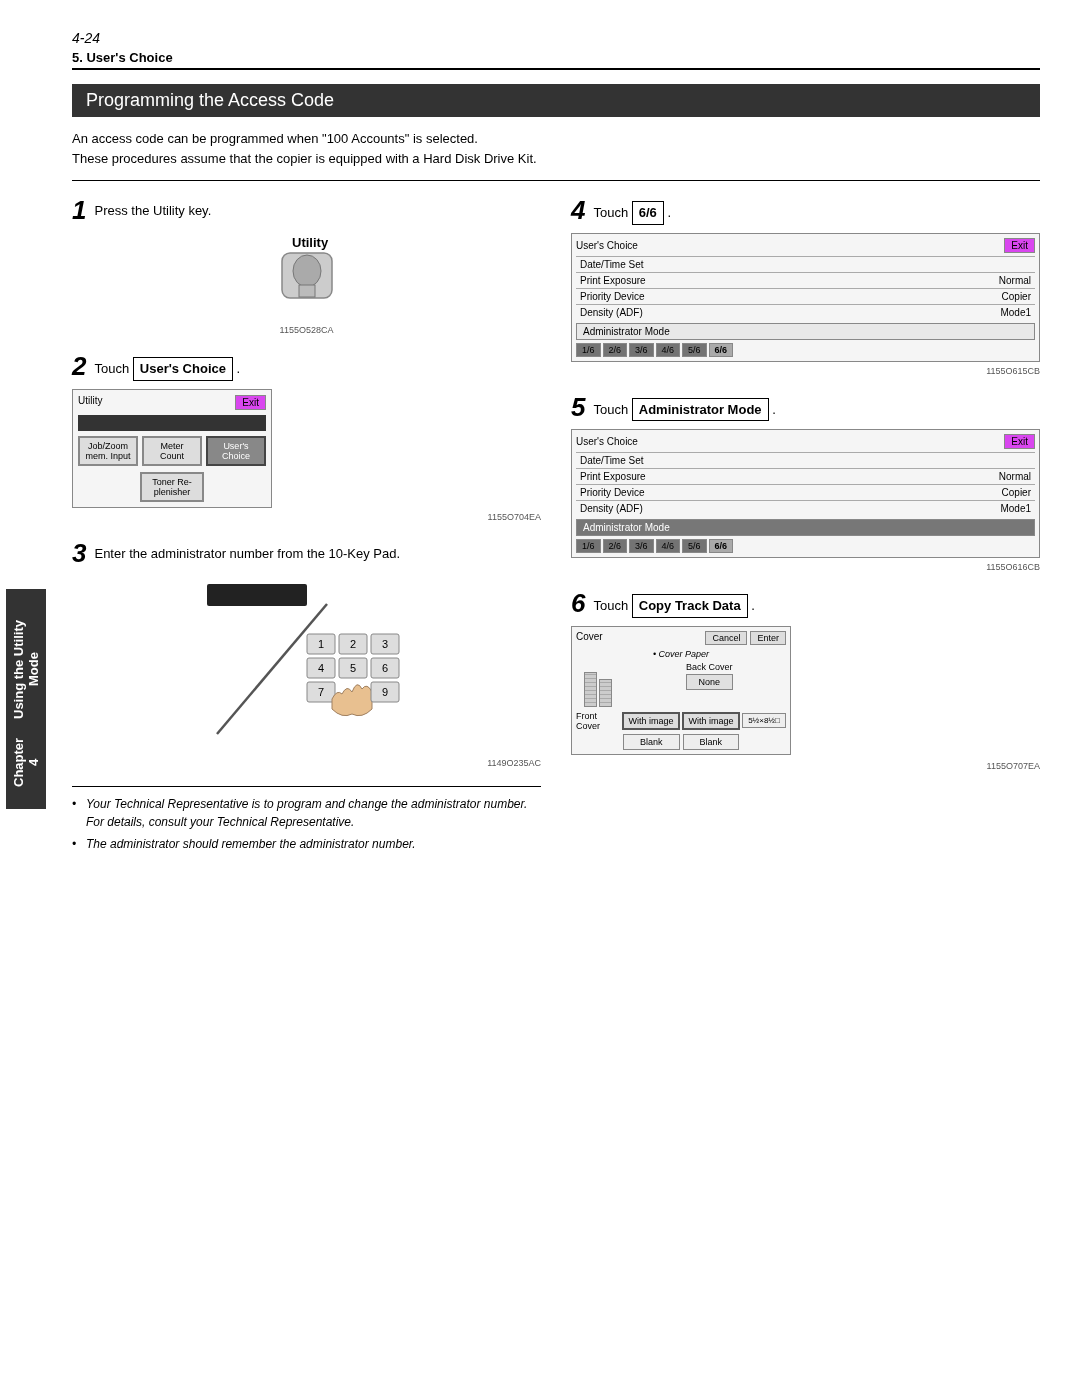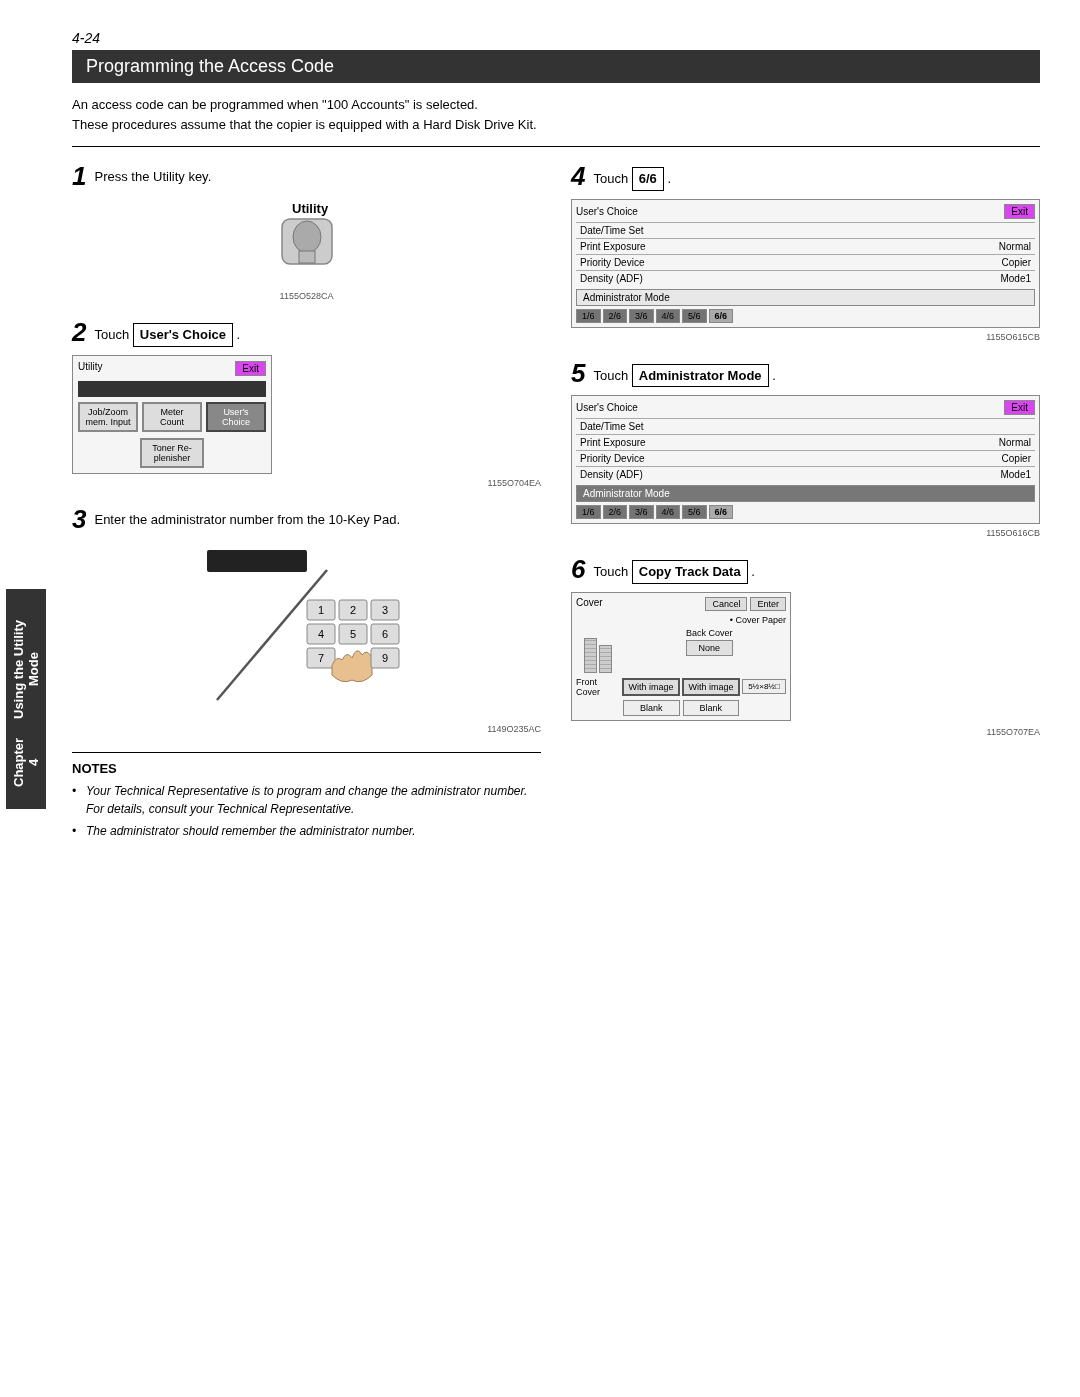--- a/index.html
+++ b/index.html
@@ -288,23 +288,24 @@
     }
 
     .cover-btn {
       border: 1px solid #888;
       padding: 1px 6px;
       font-size: 9px;
       background: #ddd;
     }
 
     .cover-paper-label {
-      text-align: right;
+      text-align: center;
       font-size: 9px;
       margin-bottom: 3px;
+      font-style: italic;
     }
 
     
     .utility-key-img {
       text-align: center;
       margin: 8px 0 4px;
     }
   </style>
 </head>
 <body>
@@ -314,20 +315,21 @@
   <div class="side-tab">
     <div class="chapter-tab">
       <span>Chapter 4</span>
       <span>Using the Utility Mode</span>
     </div>
   </div>
 
   <div class="main-content">
 
     <div class="page-number">4-24</div>
+    <div class="section-header">5. User's Choice</div>
 
     <div class="chapter-title">Programming the Access Code</div>
 
     <div class="intro-text">
       <div>An access code can be programmed when "100 Accounts" is selected.</div>
       <div>These procedures assume that the copier is equipped with a Hard Disk Drive Kit.</div>
     </div>
 
     <div class="two-col">
 
@@ -410,21 +412,20 @@
 
               <path d="M145,125 Q150,115 155,120 Q160,110 165,118 Q170,105 175,115 Q180,108 185,118 L185,135 Q175,145 165,140 Q155,145 145,135 Z" fill="#e8c090" stroke="#a08060" stroke-width="1"></path>
               <rect x="184" y="108" width="28" height="20" fill="#ddd" stroke="#888" stroke-width="1" rx="2"></rect>
               <text x="198" y="122" font-size="11" text-anchor="middle" font-family="Arial">9</text>
             </svg>
             <div style="font-size:9px;color:#555;text-align:right;">1149O235AC</div>
           </div>
         </div>
 
         <div class="notes-section">
-          <div class="notes-title">NOTES</div>
           <div class="notes-text">
             <p>Your Technical Representative is to program and change the administrator number. For details, consult your Technical Representative.</p>
             <p>The administrator should remember the administrator number.</p>
           </div>
         </div>
 
       </div>
 
       <div>
 

